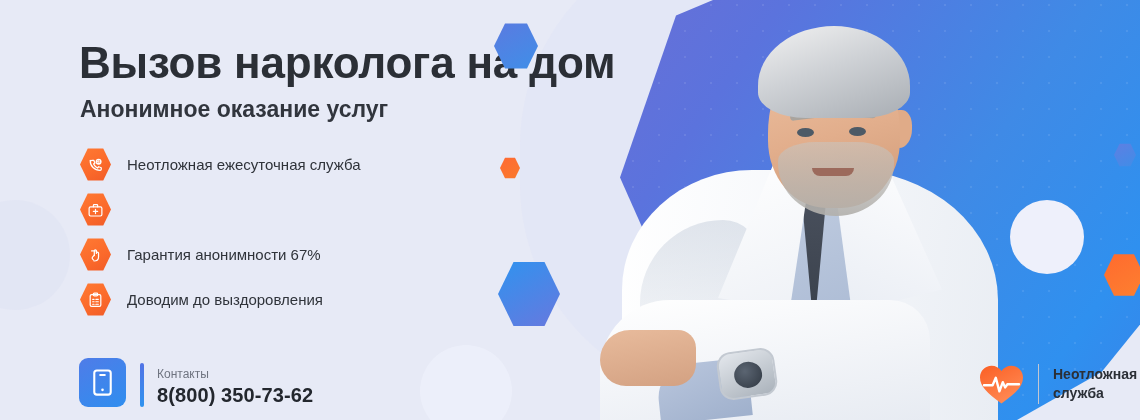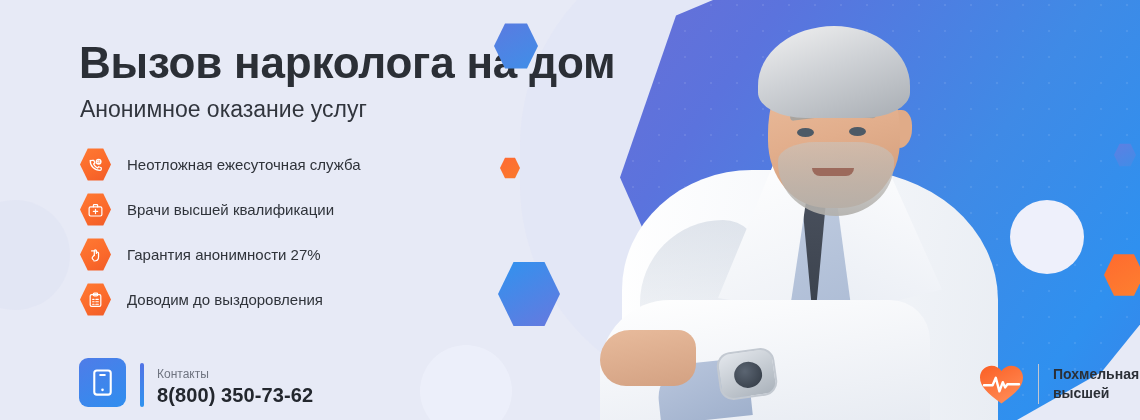--- a/index.html
+++ b/index.html
@@ -158,21 +158,21 @@
   }
 
   
   .title {
     position:absolute; left:79px; top:38px;
     font-size:44px; font-weight:700; color:#2b2f36; letter-spacing:-.2px;
     white-space:nowrap;
   }
   .subtitle {
     position:absolute; left:80px; top:96px;
-    font-size:23px; font-weight:400; color:#31353d; white-space:nowrap;
+    font-size:23px; font-weight:700; color:#31353d; white-space:nowrap;
   }
 
   .features { position:absolute; left:80px; top:142px; width:420px;text-align:right; }
   .feature { display:flex; align-items:center; height:45px; }
   .f-ico {
     position:relative; width:31px; height:34px; flex:0 0 31px; margin-right:16px;
   }
   .f-ico .bg {
     position:absolute; inset:0;
     background:linear-gradient(150deg,#ff7a33 0%,#fb6a2b 55%,#f05a27 100%);
@@ -279,34 +279,33 @@
 
     <div class="feature">
       <span class="f-ico">
         <span class="bg"></span>
         <svg viewBox="0 0 24 24" fill="none" stroke="#ffffff" stroke-width="1.7" stroke-linecap="round" stroke-linejoin="round">
           <rect x="3" y="7.5" width="18" height="13" rx="2"></rect>
           <path d="M9 7.5V5.4c0-.6.5-1.1 1.1-1.1h3.8c.6 0 1.1.5 1.1 1.1v2.1"></path>
           <path d="M12 11v6M9 14h6"></path>
         </svg>
       </span>
-      <span class="f-txt">Врачи высшей квалификации</span>
     </div>
 
     <div class="feature">
       <span class="f-ico">
         <span class="bg"></span>
         <svg viewBox="0 0 24 24" fill="none" stroke="#ffffff" stroke-width="1.7" stroke-linecap="round" stroke-linejoin="round">
           <path d="M10 20.5c3.6 0 6.3-2.3 6.3-5.6V9.4c0-.9-.7-1.6-1.5-1.6s-1.5.7-1.5 1.6"></path>
           <path d="M13.3 9.4V6.2c0-.9-.7-1.6-1.5-1.6s-1.5.7-1.5 1.6v6.1"></path>
           <path d="M10.3 12.3 8 14.6c-.9.9-.9 2.3 0 3.2l1.4 1.4"></path>
           <path d="M6.5 6.2h5.3"></path>
         </svg>
       </span>
-      <span class="f-txt">Гарантия анонимности 27%</span>
+      <span class="f-txt">Гарантия анонимности 67%</span>
     </div>
 
     <div class="feature">
       <span class="f-ico">
         <span class="bg"></span>
         <svg viewBox="0 0 24 24" fill="none" stroke="#ffffff" stroke-width="1.7" stroke-linecap="round" stroke-linejoin="round">
           <rect x="4.5" y="4.5" width="15" height="16.5" rx="2"></rect>
           <rect x="9" y="2.3" width="6" height="4" rx="1.2"></rect>
           <path d="M8 11h2M8 14.5h2M8 18h2M12.5 11h3.5M12.5 14.5h3.5M12.5 18h3.5"></path>
         </svg>
@@ -339,18 +338,18 @@
             <stop offset="0%" stop-color="#fb5f24"></stop>
             <stop offset="100%" stop-color="#ff8a54"></stop>
           </linearGradient>
         </defs>
         <path d="M23.5 41.5 C9 31 2 24.5 2 15.6 2 8.9 7.1 3.8 13.6 3.8 c4 0 7.6 2 9.9 5.3 2.3-3.3 5.9-5.3 9.9-5.3 6.5 0 11.6 5.1 11.6 11.8 0 8.9-7 15.4-21.5 25.9z" fill="url(#hg)"></path>
         <path d="M6 23.2 h8.6 l3.2-7.4 3.6 13.6 3.4-9.2 2.4 5.2 2.2-3.2 h11.6" fill="none" stroke="#ffffff" stroke-width="2.4" stroke-linecap="round" stroke-linejoin="round"></path>
       </svg>
     </span>
     <span class="logo-div"></span>
     <span class="logo-txt">
-      <div>Похмельная</div>
-      <div>высшей</div>
+      <div>Неотложная</div>
+      <div>служба</div>
     </span>
   </div>
 
 </div>
 
 </body></html>

